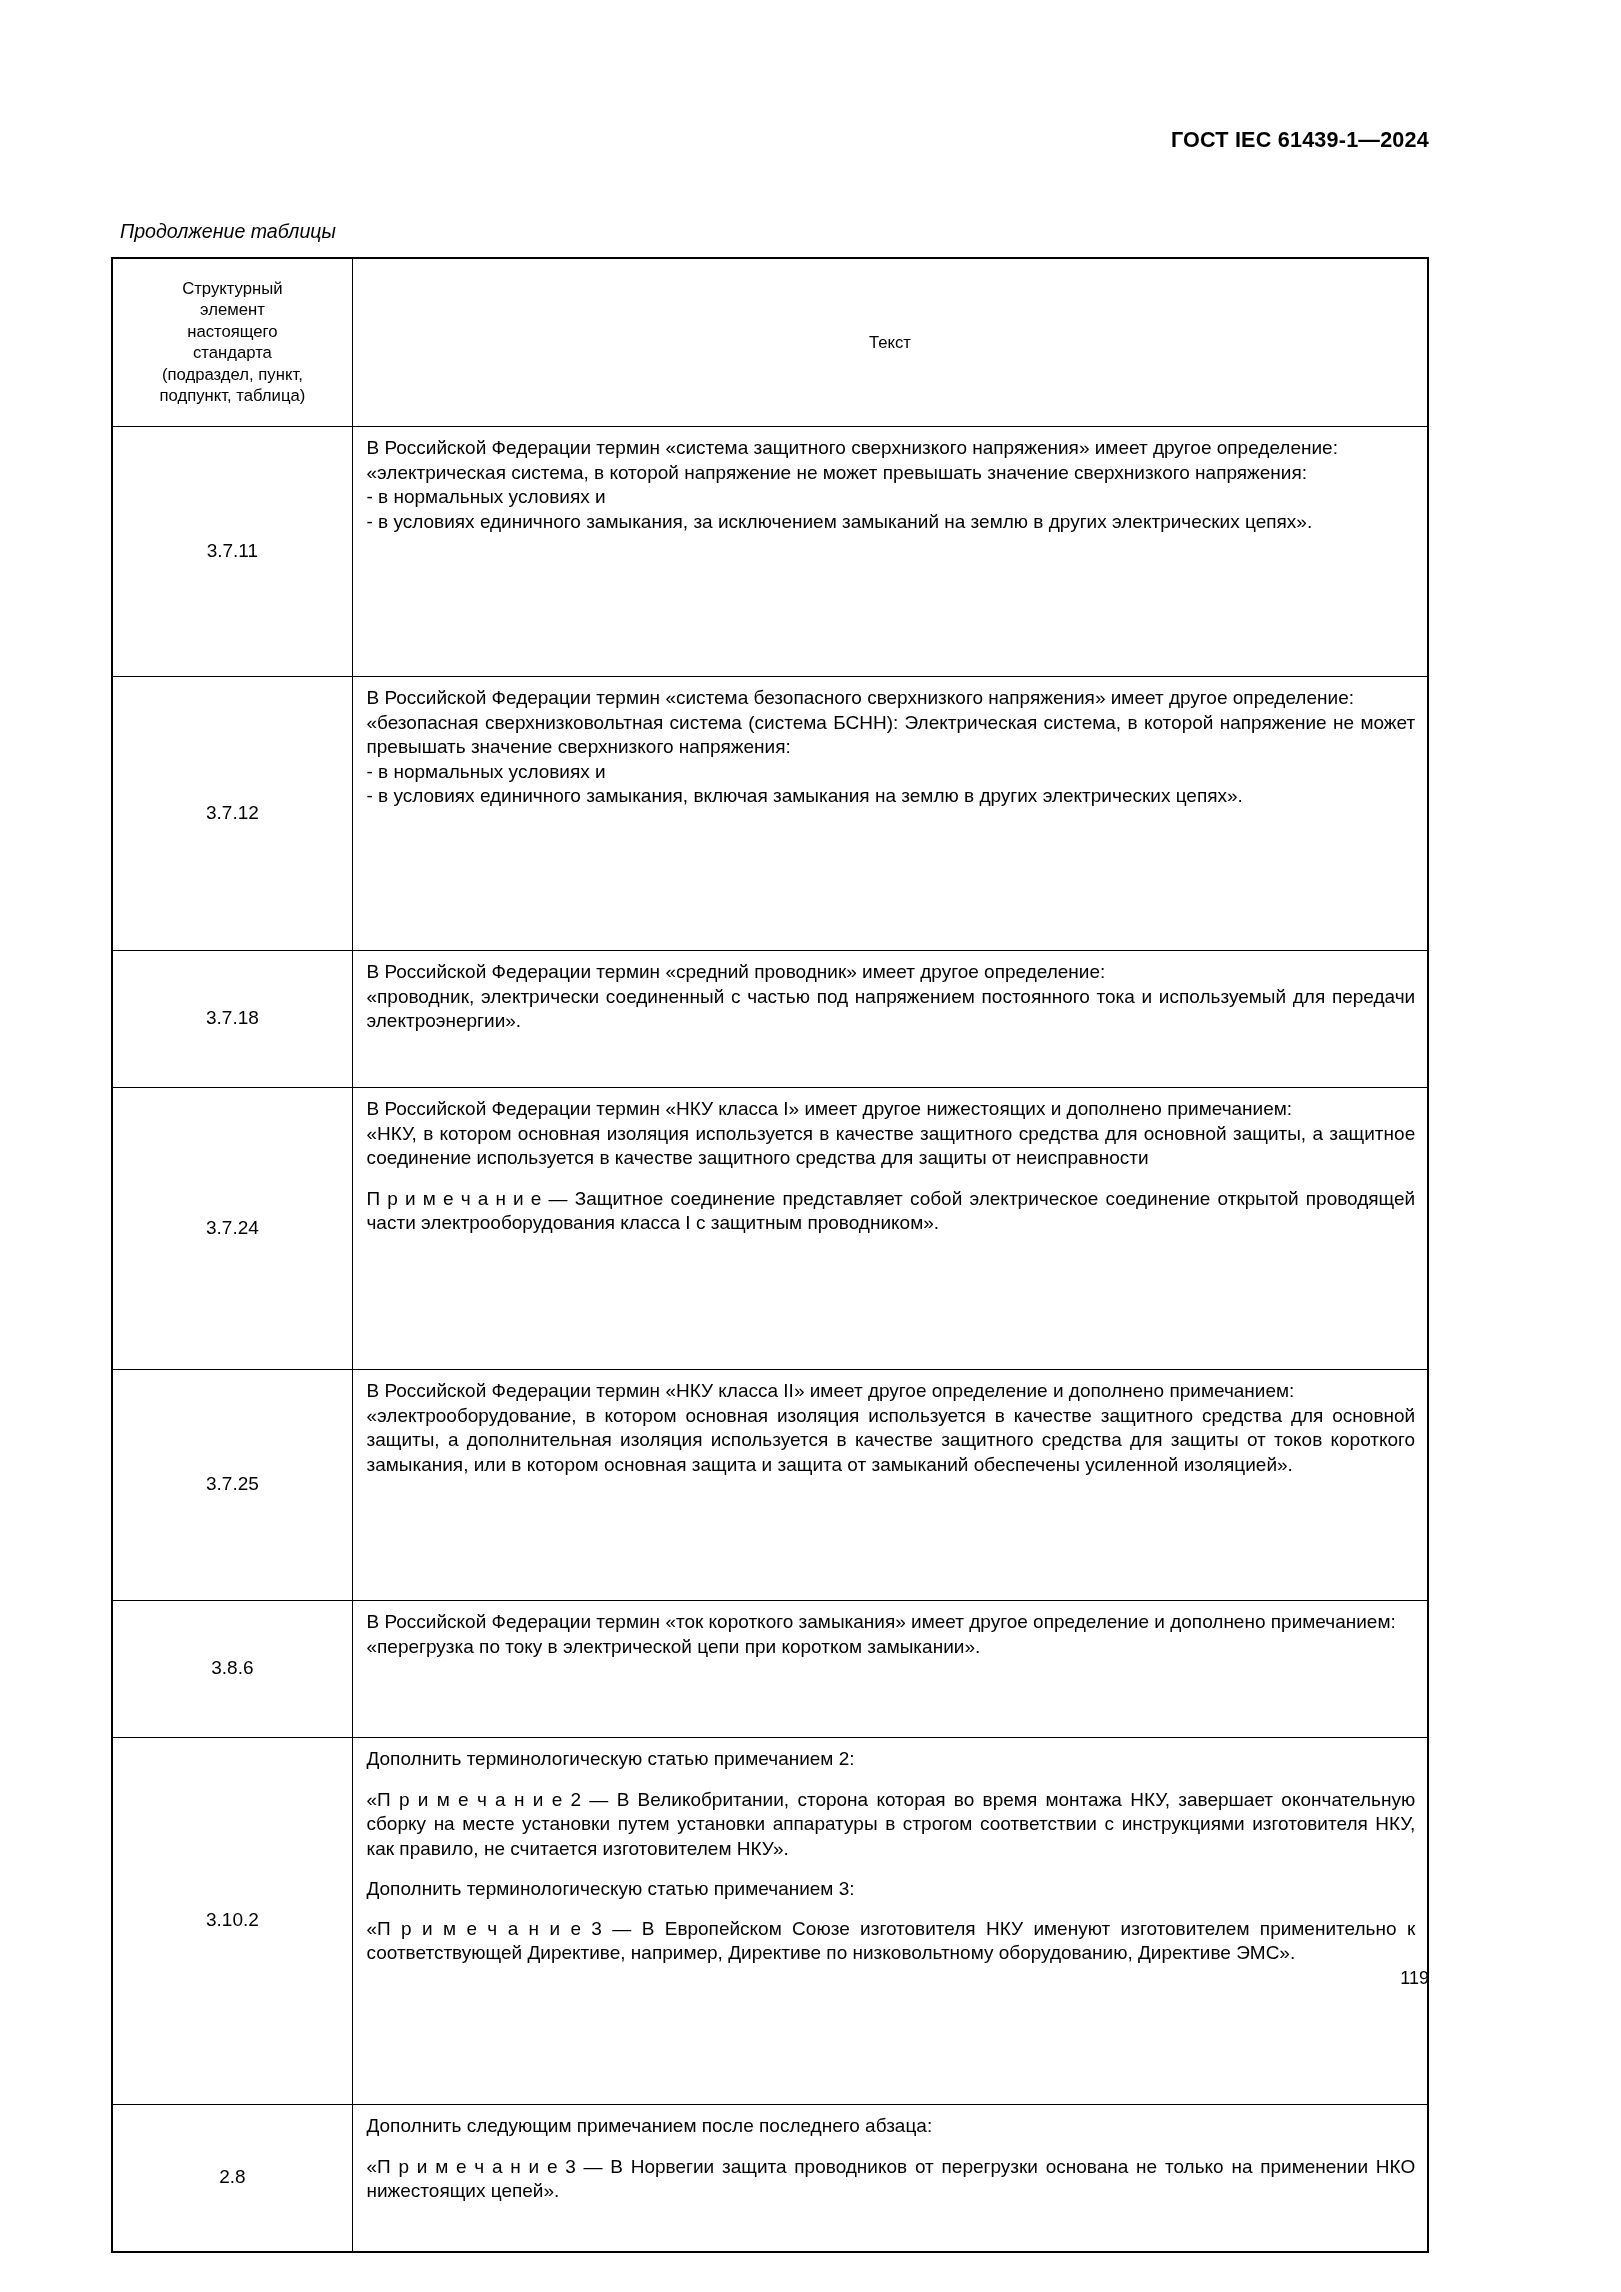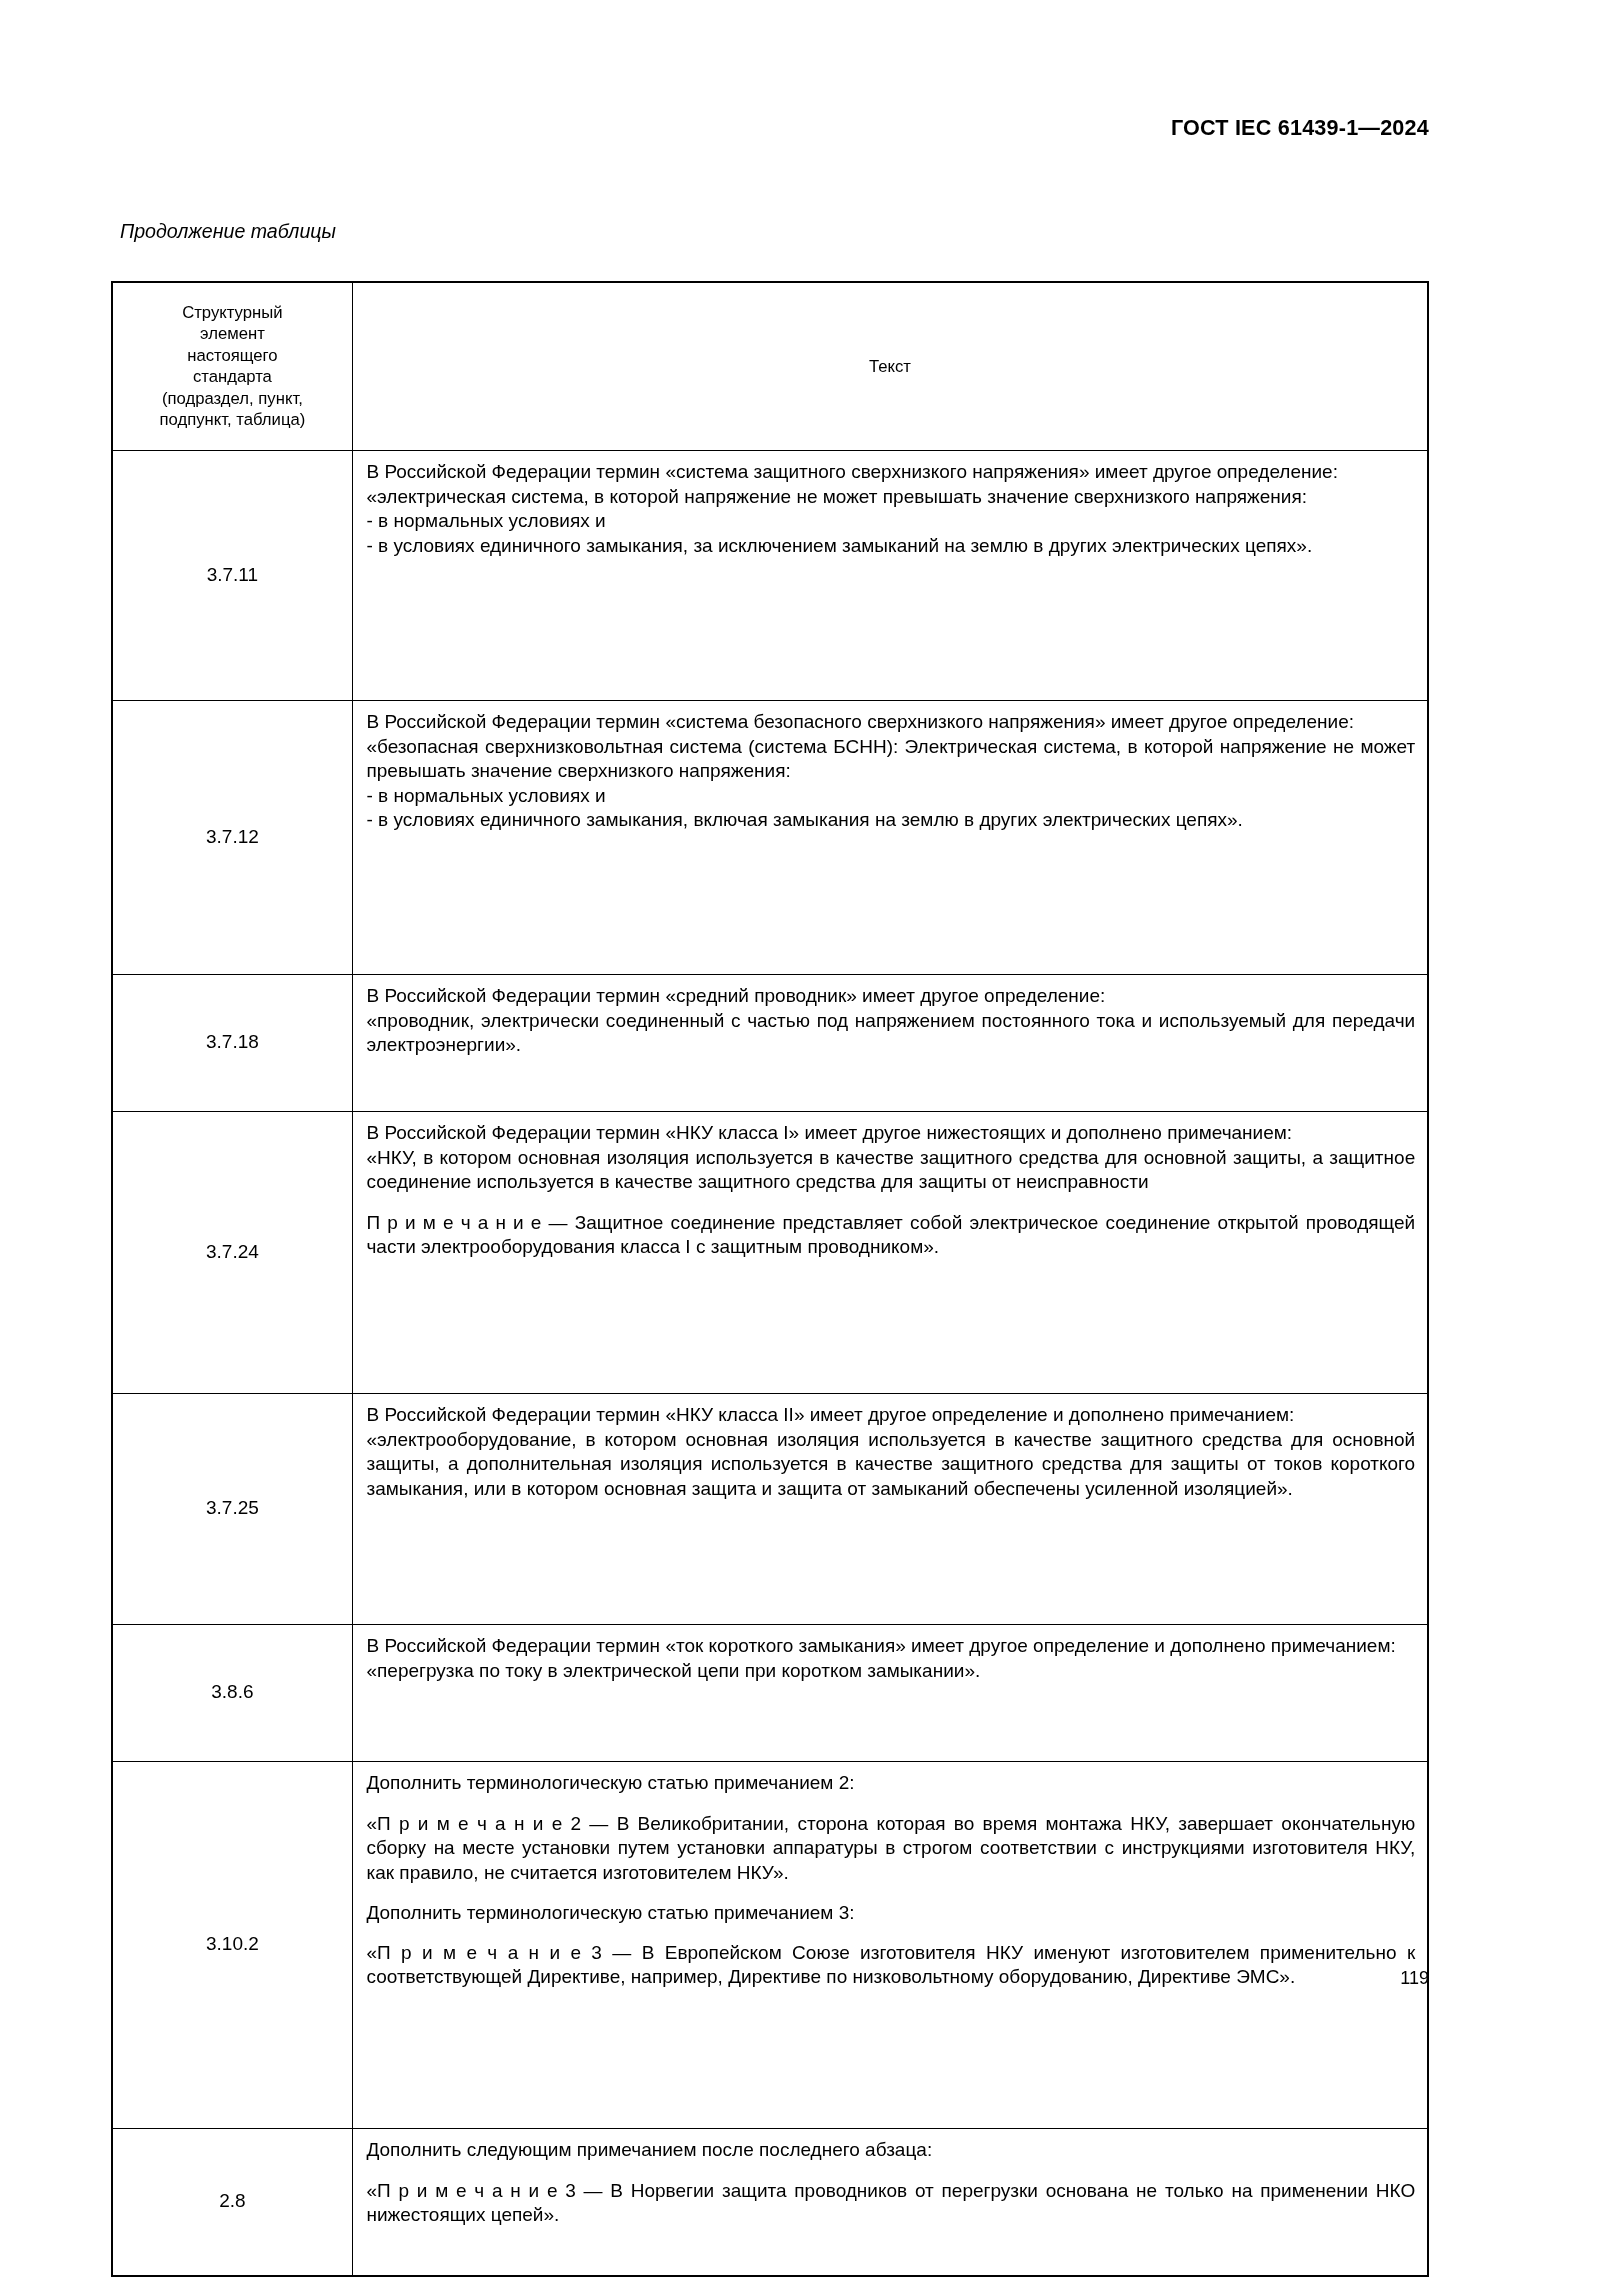--- a/index.html
+++ b/index.html
@@ -3,36 +3,36 @@
 <meta charset="utf-8">
 <style>
   html,body{margin:0;padding:0;background:#ffffff;}
   body{
     width:1621px;height:2293px;position:relative;
     font-family:"Liberation Sans",sans-serif;color:#000;
     -webkit-font-smoothing:antialiased;
   }
   .page{position:absolute;inset:0;background:#fff;}
   .doc-header{
-    position:absolute;top:115px;right:192px;
+    position:absolute;top:127px;right:192px;
     font-size:21.6px;font-weight:bold;letter-spacing:0.2px;
   }
   .table-caption{
     position:absolute;top:220px;left:120px;
     font-size:19.6px;font-style:italic;
   }
   table.std-table{
     position:absolute;top:257px;left:111px;width:1318px;
     border-collapse:collapse;table-layout:fixed;
     font-size:19px;line-height:24.5px;
   }
   table.std-table, table.std-table th, table.std-table td{
     border:1px solid #000;
   }
-  table.std-table{border:2px solid #000;margin-top:24px;}
+  table.std-table{border:2px solid #000;}
   thead th{
     border-bottom:2.9px solid #000;
     font-weight:normal;font-size:16.7px;line-height:21.6px;
     vertical-align:middle;text-align:center;padding:9.8px 5.9px;
     height:147px;
   }
   .col-clause{width:227px;}
   .clause{
     text-align:center;vertical-align:middle;
     font-size:19px;padding:19px;

